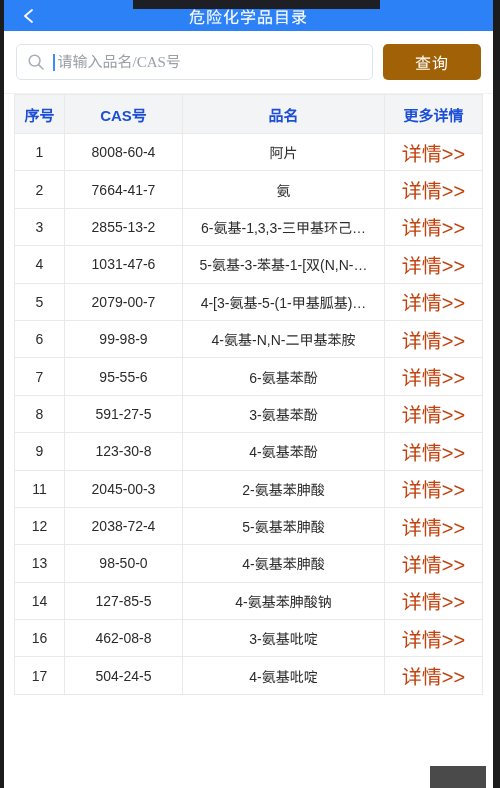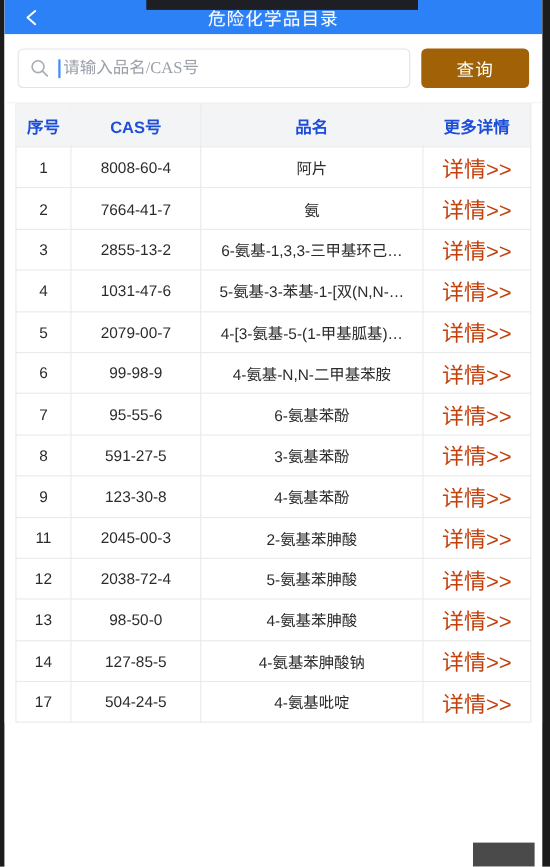--- a/index.html
+++ b/index.html
@@ -305,20 +305,26 @@
             <td class="name">4-氨基苯胂酸</td>
             <td><a class="detail-link">详情&gt;&gt;</a></td>
           </tr>
           <tr>
             <td class="idx">14</td>
             <td class="cas">127-85-5</td>
             <td class="name">4-氨基苯胂酸钠</td>
             <td><a class="detail-link">详情&gt;&gt;</a></td>
           </tr>
           <tr>
+            <td class="idx">16</td>
+            <td class="cas">462-08-8</td>
+            <td class="name">3-氨基吡啶</td>
+            <td><a class="detail-link">详情&gt;&gt;</a></td>
+          </tr>
+          <tr>
             <td class="idx">17</td>
             <td class="cas">504-24-5</td>
             <td class="name">4-氨基吡啶</td>
             <td><a class="detail-link">详情&gt;&gt;</a></td>
           </tr>
         </tbody>
     </table>
   </div>
 
   <div class="overlay-block"></div>

